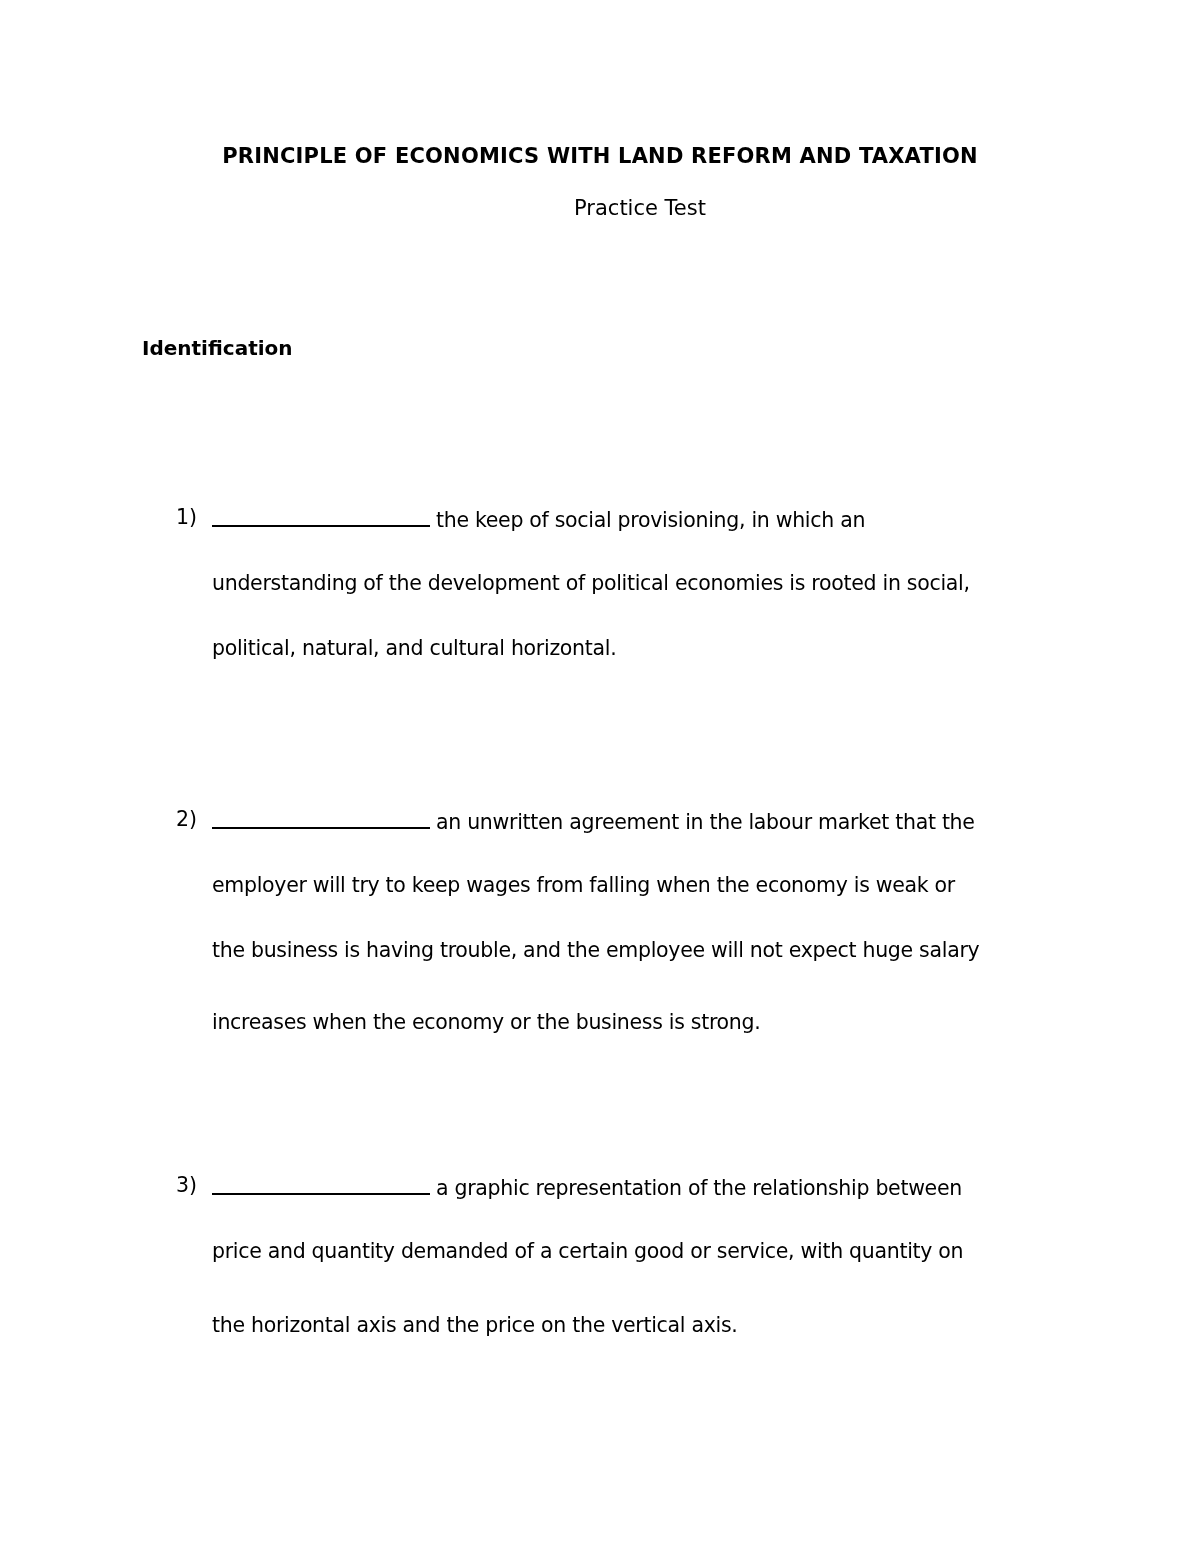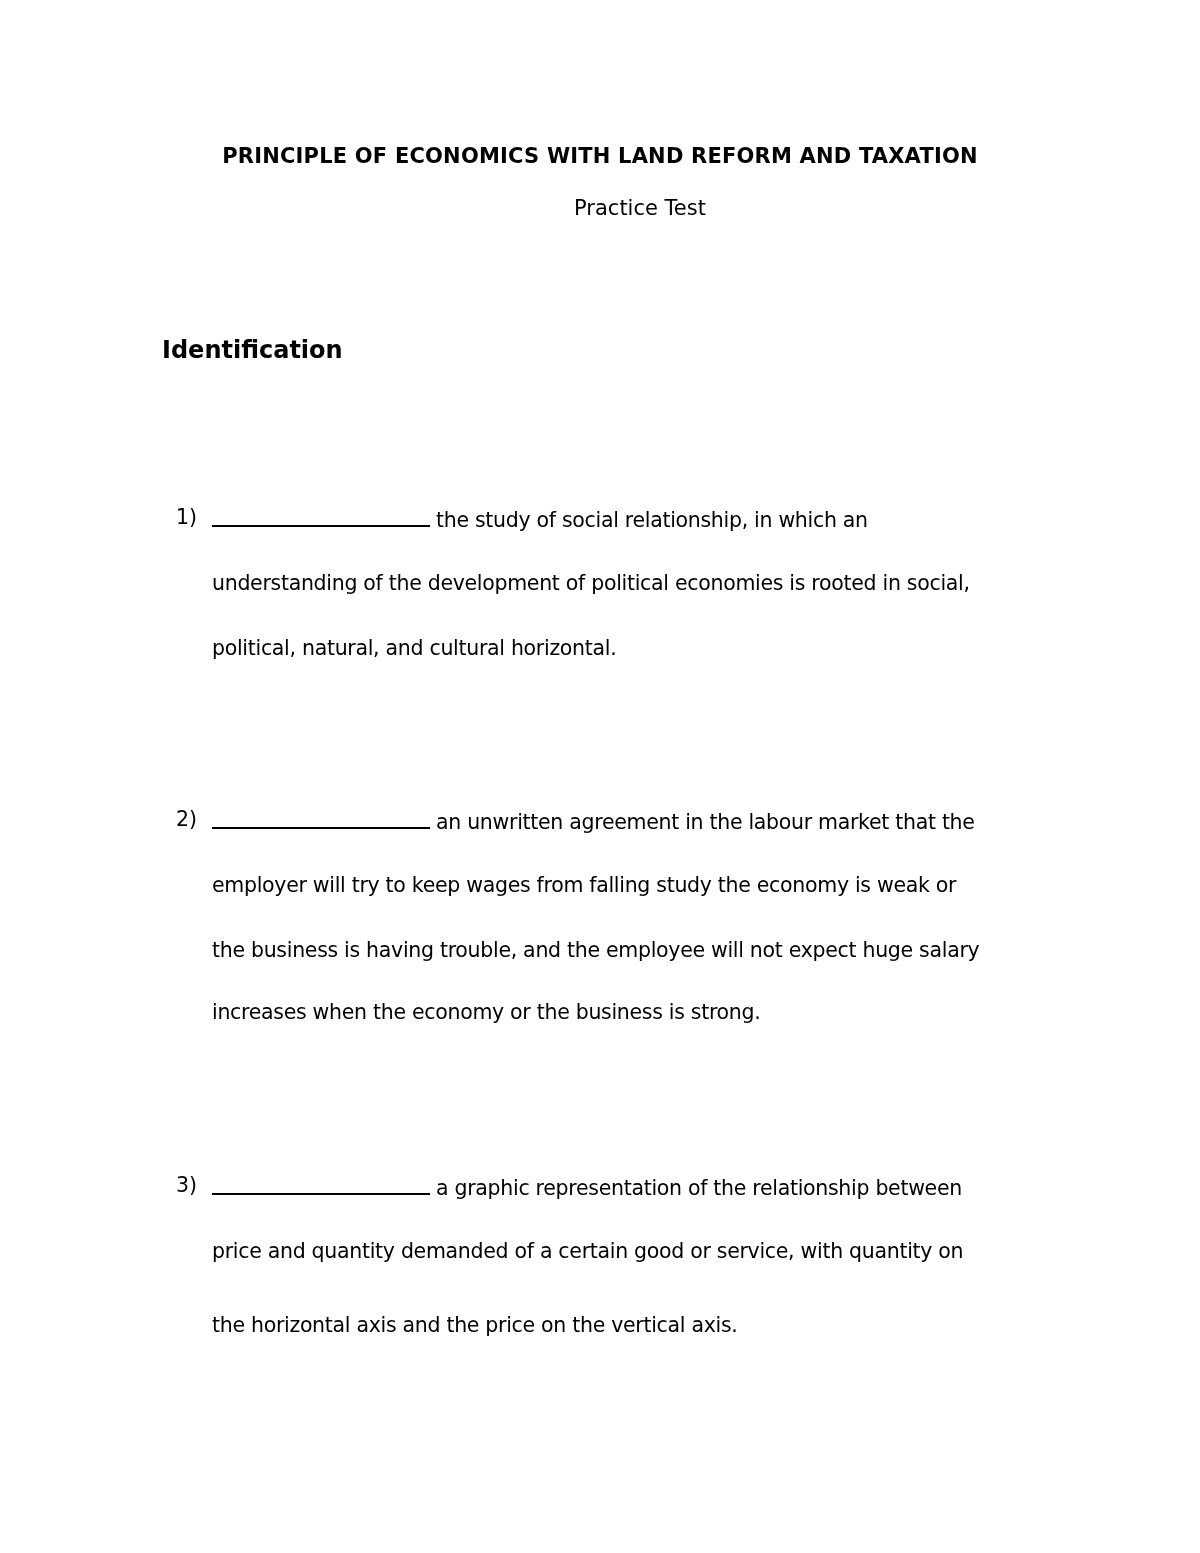--- a/index.html
+++ b/index.html
@@ -39,23 +39,22 @@
       text-align: center;
       font-size: 21px;
       white-space: nowrap;
       padding-left: 40px;
     }
     .section-heading {
       position: absolute;
       left: 142px;
       top: 336px;
       font-weight: bold;
-      font-size: 24px;
+      font-size: 20px;
       white-space: nowrap;
-      margin-left: 20px;
     }
     .question {
       position: absolute;
       left: 176px;
       width: 900px;
     }
     .q-line {
       position: absolute;
       left: 36px;
       font-size: 20.5px;
@@ -83,34 +82,34 @@
 <div class="page">
 
   <div class="title">PRINCIPLE OF ECONOMICS WITH LAND REFORM AND TAXATION</div>
   <div class="subtitle">Practice Test</div>
 
   <div class="section-heading">Identification</div>
 
   <div class="question" style="top:505px;">
     <span class="q-num" style="top:0;">1)</span>
     <div class="q-line" style="top:0;">
-      <span class="blank"></span><span>the study of social relationship, in which an</span>
+      <span class="blank"></span><span>the keep of social provisioning, in which an</span>
     </div>
     <div class="q-line" style="top:66px;">understanding of the development of political economies is rooted in social,</div>
     <div class="q-line" style="top:131px;">political, natural, and cultural horizontal.</div>
   </div>
 
   <div class="question" style="top:807px;">
     <span class="q-num" style="top:0;">2)</span>
     <div class="q-line" style="top:0;">
       <span class="blank"></span><span>an unwritten agreement in the labour market that the</span>
     </div>
-    <div class="q-line" style="top:66px;">employer will try to keep wages from falling study the economy is weak or</div>
+    <div class="q-line" style="top:66px;">employer will try to keep wages from falling when the economy is weak or</div>
     <div class="q-line" style="top:131px;">the business is having trouble, and the employee will not expect huge salary</div>
-    <div class="q-line" style="top:193px;">increases when the economy or the business is strong.</div>
+    <div class="q-line" style="top:203px;">increases when the economy or the business is strong.</div>
   </div>
 
   <div class="question" style="top:1173px;">
     <span class="q-num" style="top:0;">3)</span>
     <div class="q-line" style="top:0;">
       <span class="blank"></span><span>a graphic representation of the relationship between</span>
     </div>
     <div class="q-line" style="top:66px;">price and quantity demanded of a certain good or service, with quantity on</div>
     <div class="q-line" style="top:140px;">the horizontal axis and the price on the vertical axis.</div>
   </div>

